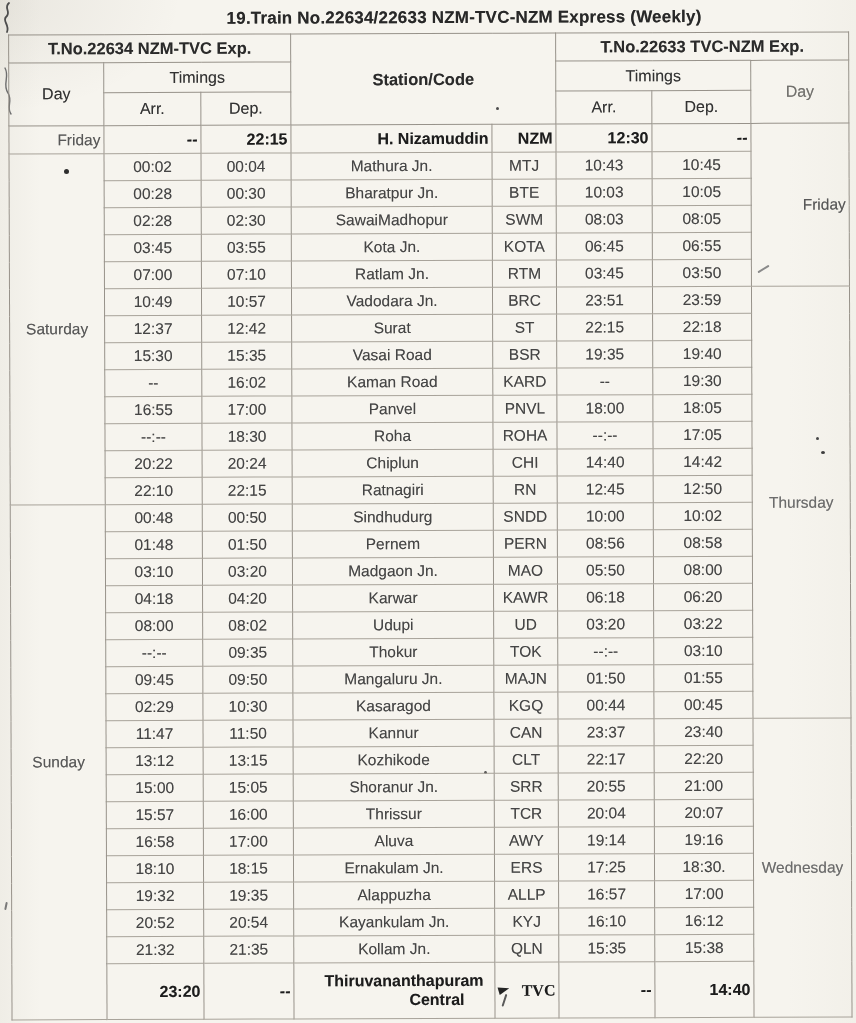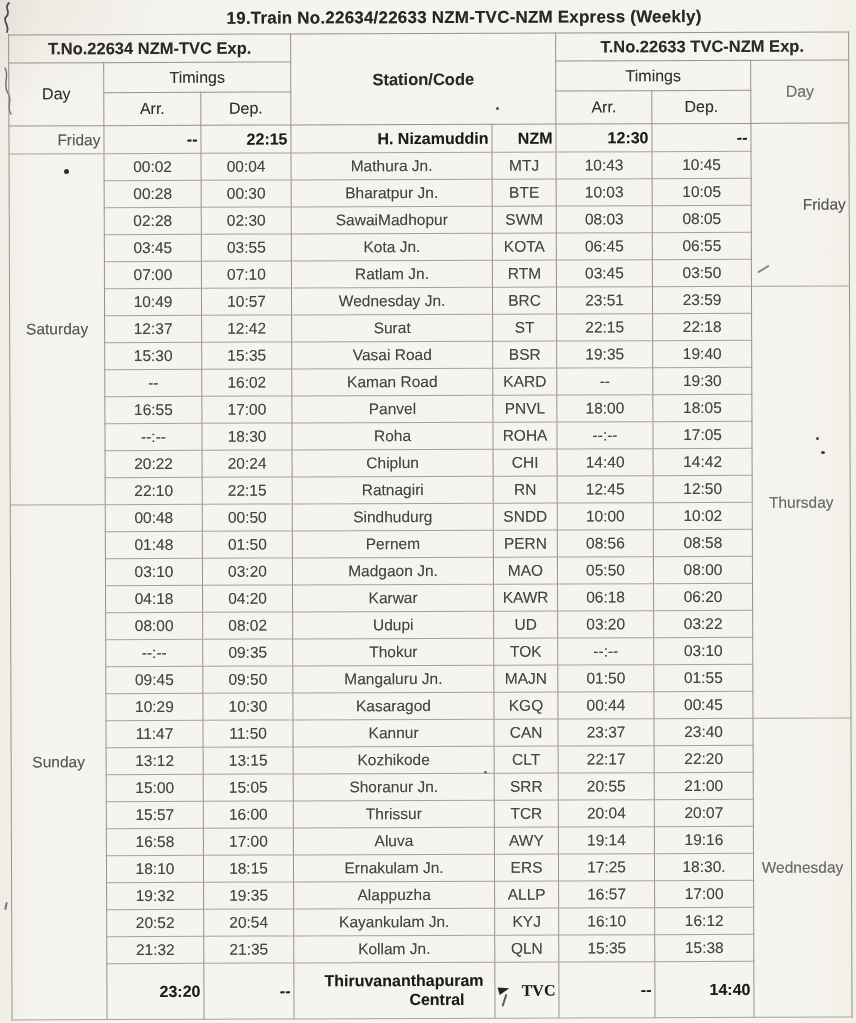--- a/index.html
+++ b/index.html
@@ -161,21 +161,21 @@
             <td data-name="arr-time-cell">07:00</td>
             <td data-name="dep-time-cell">07:10</td>
             <td data-name="station-name-cell">Ratlam Jn.</td>
             <td data-name="station-code-cell">RTM</td>
             <td data-name="arr-time-cell">03:45</td>
             <td data-name="dep-time-cell">03:50</td>
           </tr>
           <tr data-name="station-row">
             <td data-name="arr-time-cell">10:49</td>
             <td data-name="dep-time-cell">10:57</td>
-            <td data-name="station-name-cell">Wednesday Jn.</td>
+            <td data-name="station-name-cell">Vadodara Jn.</td>
             <td data-name="station-code-cell">BRC</td>
             <td data-name="arr-time-cell">23:51</td>
             <td data-name="dep-time-cell">23:59</td>
             <td data-name="day-cell" class="day day-cell-right" rowspan="16">Thursday</td>
           </tr>
           <tr data-name="station-row">
             <td data-name="arr-time-cell">12:37</td>
             <td data-name="dep-time-cell">12:42</td>
             <td data-name="station-name-cell">Surat</td>
             <td data-name="station-code-cell">ST</td>
@@ -281,21 +281,21 @@
           </tr>
           <tr data-name="station-row">
             <td data-name="arr-time-cell">09:45</td>
             <td data-name="dep-time-cell">09:50</td>
             <td data-name="station-name-cell">Mangaluru Jn.</td>
             <td data-name="station-code-cell">MAJN</td>
             <td data-name="arr-time-cell">01:50</td>
             <td data-name="dep-time-cell">01:55</td>
           </tr>
           <tr data-name="station-row">
-            <td data-name="arr-time-cell">10:29</td>
+            <td data-name="arr-time-cell">02:29</td>
             <td data-name="dep-time-cell">10:30</td>
             <td data-name="station-name-cell">Kasaragod</td>
             <td data-name="station-code-cell">KGQ</td>
             <td data-name="arr-time-cell">00:44</td>
             <td data-name="dep-time-cell">00:45</td>
           </tr>
           <tr data-name="station-row">
             <td data-name="arr-time-cell">11:47</td>
             <td data-name="dep-time-cell">11:50</td>
             <td data-name="station-name-cell">Kannur</td>

